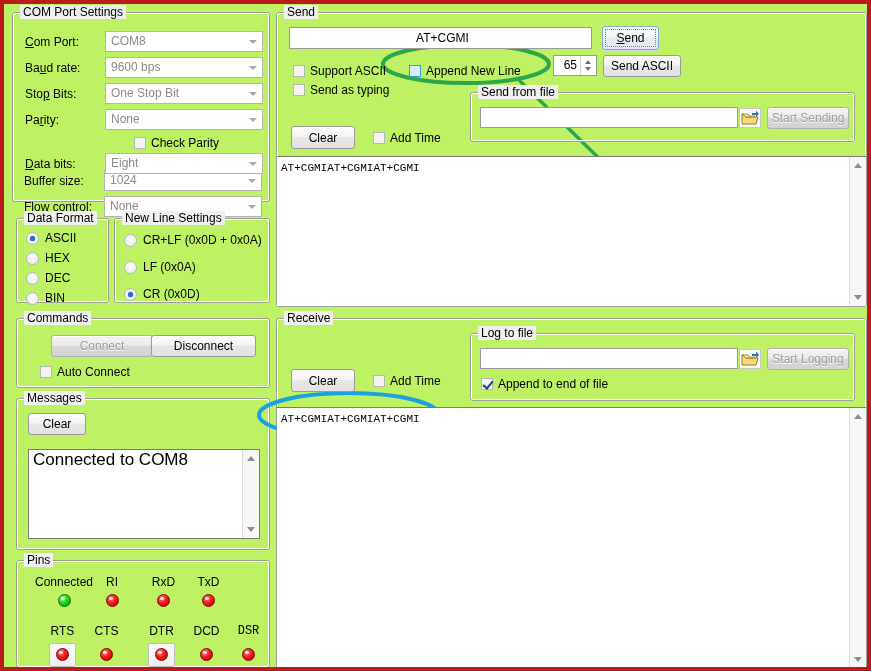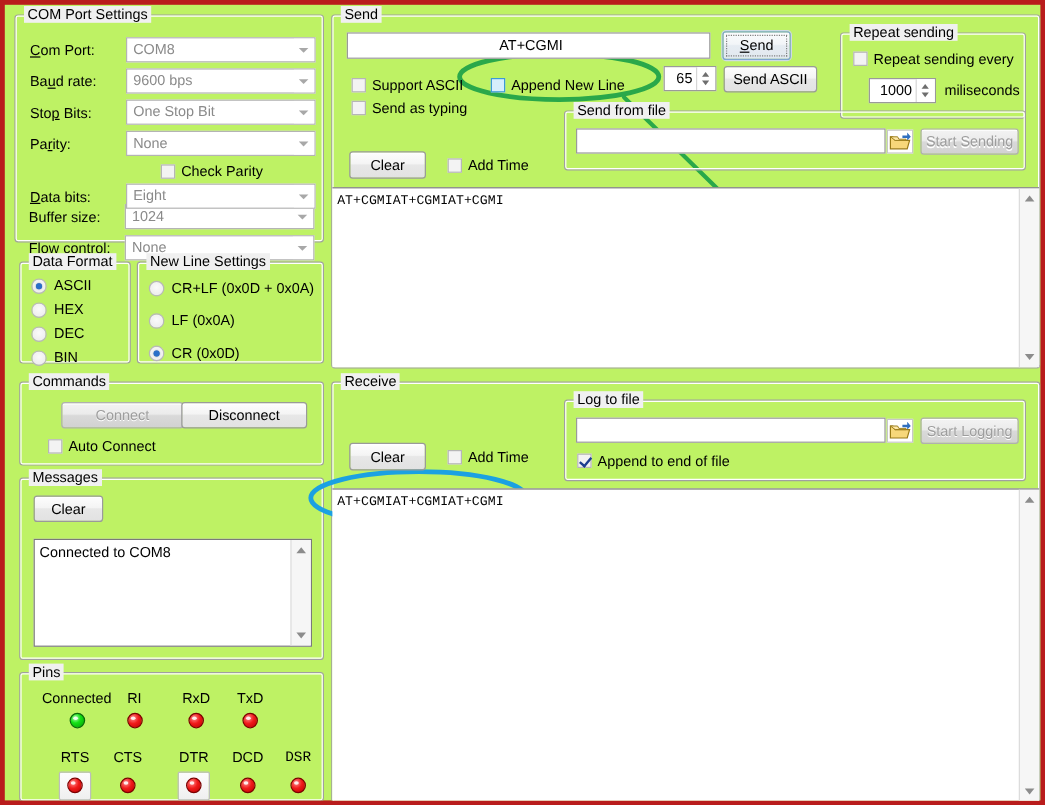--- a/index.html
+++ b/index.html
@@ -145,21 +145,21 @@
     position:absolute;box-sizing:border-box;
     background:#fff;border:1px solid #7a7a7a;
     overflow:hidden;
   }
   .tarea .txt{
     position:absolute;left:4px;top:3px;right:20px;
     font-family:"Liberation Mono","DejaVu Sans Mono",monospace;
     font-size:11px;color:#000;white-space:pre;line-height:14px;
   }
   .tarea .txt.sans{
-    font-family:"Liberation Sans","DejaVu Sans",sans-serif;font-size:12px;
+    font-family:"Liberation Sans","DejaVu Sans",sans-serif;font-size:17px;
   }
   .sbar{
     position:absolute;right:0;top:0;bottom:0;width:16px;
     background:#f6f6f6;border-left:1px solid #dcdcdc;
   }
   .sbar .ar{position:absolute;left:4px;}
   .sbar .ar.up{top:6px;border-left:4px solid transparent;border-right:4px solid transparent;border-bottom:5px solid #8c8c8c;}
   .sbar .ar.dn{bottom:6px;border-left:4px solid transparent;border-right:4px solid transparent;border-top:5px solid #8c8c8c;}
 
   
@@ -381,36 +381,20 @@
       </div>
 
       <div class="btn" style="left:14px;top:113px;width:64px;height:23px;">
         <span>Clear</span>
       </div>
 
       <span class="cb" style="left:96px;top:118px;">
         <span class="box"></span><span>Add Time</span>
       </span>
 
-      <div class="group" style="left:423px;top:14px;width:155px;height:72px;">
-        <span class="gtitle">Repeat sending</span>
-        <div class="inner">
-          <span class="cb" style="left:10px;top:14px;">
-            <span class="box"></span><span>Repeat sending every</span>
-          </span>
-          <div class="spin" style="left:23px;top:37px;width:56px;">
-            <span class="val">1000</span>
-            <span class="btns">
-                <i class="up"></i>
-                <i class="dn"></i>
-              </span>
-          </div>
-          <span class="lbl" style="left:86px;top:40px;">miliseconds</span>
-        </div>
-      </div>
 
       <div class="group" style="left:193px;top:79px;width:385px;height:50px;">
         <span class="gtitle">Send from file</span>
         <div class="inner">
           <div class="tinput" style="left:9px;top:14px;width:258px;height:21px;">
             <span></span>
           </div>
           <div class="folderbtn" style="left:268px;top:15px;">
             <svg width="20" height="18" viewBox="0 0 20 18">
               <path d="M2 5 L2 15 L16 15 L18 8 L6 8 L4 5 Z" fill="#f7d77a" stroke="#9a7b18" stroke-width="1"></path>

